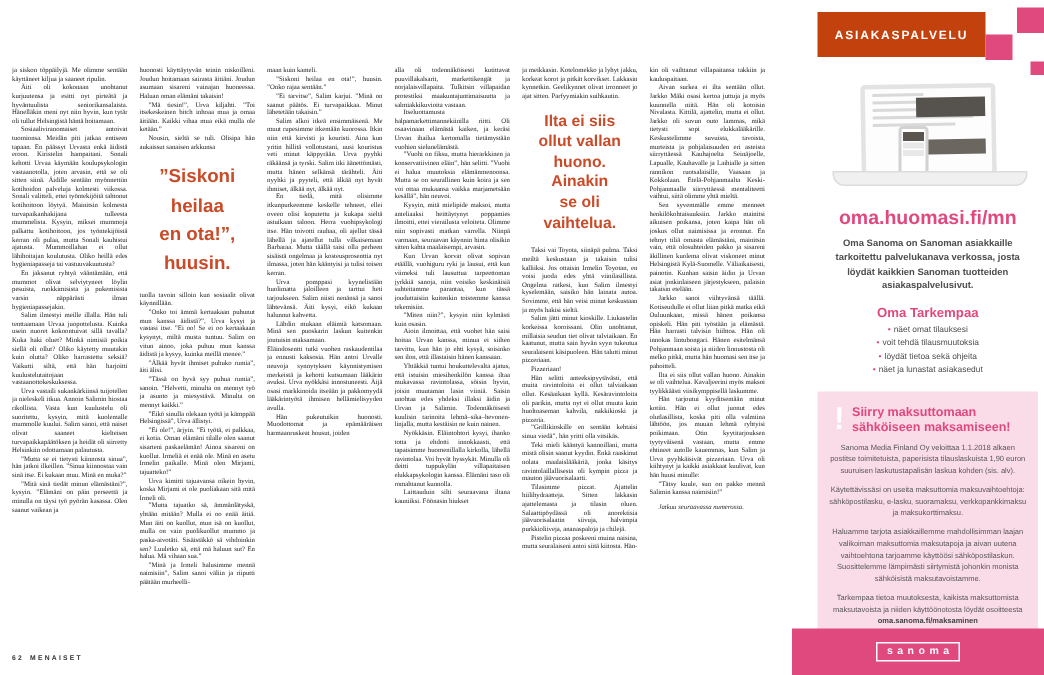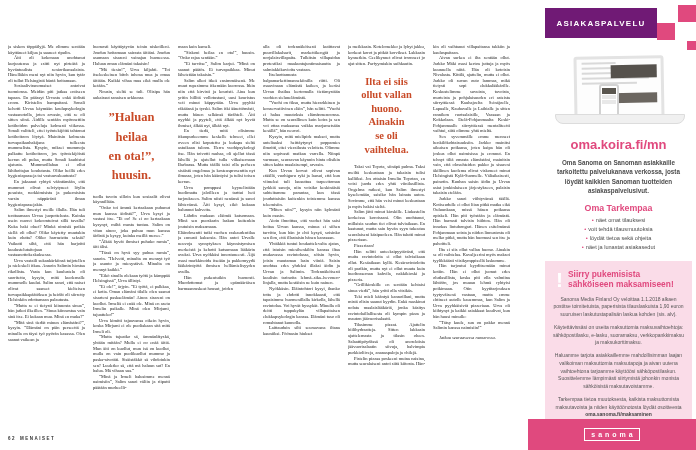--- a/index.html
+++ b/index.html
@@ -4,36 +4,36 @@
 <style>
   html,body{margin:0;padding:0;width:696px;height:450px;background:#ffffff;overflow:hidden;}
   .page{position:relative;width:696px;height:450px;background:#fff;}
 
   
   .main{position:absolute;left:8px;top:44px;width:518px;height:390px;display:flex;gap:8px;}
   .col{width:77px;height:390px;overflow:hidden;font-family:"Liberation Serif",serif;
        font-size:4.5px;line-height:1.25;color:#1c1c1c;text-align:justify;}
   .col p{margin:0;text-indent:6px;}
   .col p.cont{text-indent:0;}
-  .pullquote{font-family:Liberation Serif, serif;font-weight:bold;color:#c94b28;
+  .pullquote{font-family:Liberation Sans, sans-serif;font-weight:bold;color:#c94b28;
              text-align:center;white-space:pre-line;text-indent:0;margin:8px 0;}
   .q1{font-size:12.5px;line-height:1.55;}
   .q2{font-size:12px;line-height:1.35;}
   .q3{font-size:10.5px;line-height:1.3;}
   .continued{font-style:italic;text-indent:0;margin-top:4px !important;}
 
   .footer{position:absolute;left:8px;top:436px;font-family:"Liberation Sans",sans-serif;
           font-size:4.5px;color:#333;letter-spacing:1.5px;font-weight:bold;}
   .footer .pg{margin-right:4px;}
 
   
   .sidebar{position:absolute;left:541px;top:0;width:155px;height:419px;background:#fff;
            font-family:"Liberation Sans",sans-serif;text-align:center;}
   .banner-wrap{position:relative;height:52px;}
-  .banner{position:absolute;left:4px;top:8px;width:112px;height:30px;background:#701a75;
+  .banner{position:absolute;left:4px;top:8px;width:112px;height:30px;background:#c2410c;
           display:flex;align-items:center;justify-content:center;color:#fff;
           font-size:8px;font-weight:bold;letter-spacing:1.2px;}
   .sq{position:absolute;background:#e0497e;}
   .sqA{left:137px;top:5px;width:18px;height:17px;}
   .sqB{left:116px;top:23px;width:18px;height:17px;}
   .sqC{left:146px;top:41px;width:9px;height:9px;}
 
   .laptop{position:relative;height:80px;margin-top:2px;}
   .lt-screen{position:absolute;left:33px;top:2px;width:84px;height:56px;background:#fdfdfd;
              border:3px solid #e3e3e3;border-radius:3px;transform:rotate(-1deg);}
@@ -85,21 +85,21 @@
       <p>Salim ilmestyi meille illalla. Hän tuli tenttaamaan Urvaa juopottelusta. Kuinka usein nuoret kokoontuivat sillä tavalla? Kuka haki oluet? Minkä nimisiä poikia siellä oli ollut? Oliko käytetty muutakin kuin olutta? Oliko harrastettu seksiä? Vaikutti siltä, että hän harjoitti kuulustelutaitojaan vastaanottokeskuksessa.</p>
       <p>Urva vastaili sukankärkiinsä tuijotellen ja nieleskeli itkua. Annoin Salimin hiostaa rikollista. Vasta kun kuulustelu oli suoritettu, kysyin, mitä kuolemalle mummolle kuului. Salim sanoi, että naiset olivat saaneet kielteisen turvapaikkapäätöksen ja heidät oli siirretty Helsinkiin odottamaan palautusta.</p>
       <p>”Mutta se ei tietysti kiinnosta sinua”, hän jatkoi ilkeillen. ”Sinua kiinnostaa vain sinä itse. Ei kukaan muu. Minä en muka?”</p>
       <p>”Mitä sinä tiedät minun elämästäni?”, kysyin. ”Elämäni on päin perseettä ja minulla on täysi työ pyörän kasassa. Olen saanut vaikean ja</p>
     </div>
 
     <div class="col">
       <p class="cont">huonosti käyttäytyvän teinin niskoilleni. Joudun hoitamaan sairasta äitiäni. Joudun asumaan sisareni vainajan huoneessa. Haluan oman elämäni takaisin!</p>
       <p>”Mä tiesin!”, Urva kiljahti. ”Toi itsekeskeinen bitch inhoaa mua ja omaa äitiään. Kaikki vihaa mua eikä mulla ole ketään.”</p>
       <p>Nousin, sieltä se tuli. Olisipa hän aukaissut sanaisen arkkunsa</p>
-      <div class="pullquote q1">”Haluan
+      <div class="pullquote q1">”Siskoni
 heilaa
 en ota!”,
 huusin.</div>
       <p class="cont">tuolla tavoin silloin kun sosiaalit olivat käynnillään.</p>
       <p>”Onko toi ämmä kertaakaan puhunut mun kanssa äidistä?”, Urva kysyi ja vastasi itse. ”Ei oo! Se ei oo kertaakaan kysynyt, miltä musta tuntuu. Salim on vitun ainoo, joka puhuu mun kanssa äidistä ja kysyy, kuinka meillä menee.”</p>
       <p>”Älkää hyvät ihmiset puhuko rumia”, äiti älisi.</p>
       <p>”Tässä on hyvä syy puhua rumia”, sanoin. ”Helvetti, minulta on mennyt työ ja asunto ja miesystävä. Minulta on mennyt kaikki.”</p>
       <p>”Eikö sinulla olekaan työtä ja kämppää Helsingissä”, Urva ällistyi.</p>
       <p>”Ei ole!”, ärjyin. ”Ei työtä, ei palkkaa, ei kotia. Oman elämäni tilalle olen saanut sisarteni paskaelämän! Ainoa sisareni on kuollut. Irmeliä ei enää ole. Minä en asetu Irmelin paikalle. Minä olen Mirjami, tajuatteko!”</p>
       <p>Urva kimitti tajuavansa oikein hyvin, koska Mirjami ei ole puoliakaan sitä mitä Irmeli oli.</p>
@@ -186,36 +186,36 @@
         <div class="lt-line w3"></div>
       </div>
       <div class="lt-phone">
         <div class="scr"></div>
         <div class="scr2"></div>
         <div class="scr2"></div>
       </div>
       <div class="lt-base"></div>
     </div>
 
-    <div class="url">oma.koira.fi/mn</div>
+    <div class="url">oma.huomasi.fi/mn</div>
 
     <p class="intro">Oma Sanoma on Sanoman asiakkaille tarkoitettu palvelukanava verkossa, josta löydät kaikkien Sanoman tuotteiden asiakaspalvelusivut.</p>
 
     <h3 class="list-title">Oma Tarkempaa</h3>
     <ul class="bullets">
       <li><span class="dot">•</span><span>näet omat tilauksesi</span></li>
       <li><span class="dot">•</span><span>voit tehdä tilausmuutoksia</span></li>
       <li><span class="dot">•</span><span>löydät tietoa sekä ohjeita</span></li>
       <li><span class="dot">•</span><span>näet ja lunastat asiakasedut</span></li>
     </ul>
 
     <div class="promo">
       <div class="promo-head">
         <span class="bang">!</span>
-        <span class="promo-title">Siirry pukemisista sähköiseen maksamiseen!</span>
+        <span class="promo-title">Siirry maksuttomaan sähköiseen maksamiseen!</span>
       </div>
       <p>Sanoma Media Finland Oy veloittaa 1.1.2018 alkaen postitse toimitetuista, paperisista tilauslaskuista 1,90 euron suuruisen laskutustapalisän laskua kohden (sis. alv).</p>
       <p>Käytettävissäsi on useita maksuttomia maksuvaihtoehtoja: sähköpostilasku, e-lasku, suoramaksu, verkkopankkimaksu ja maksukorttimaksu.</p>
       <p>Haluamme tarjota asiakkaillemme mahdollisimman laajan valikoiman maksuttomia maksutapoja ja aivan uutena vaihtoehtona tarjoamme käyttöösi sähköpostilaskun. Suosittelemme lämpimästi siirtymistä johonkin monista sähköisistä maksutavoistamme.</p>
       <p><span>Tarkempaa tietoa muutoksesta, kaikista maksuttomista maksutavoista ja niiden käyttöönotosta löydät osoitteesta</span><br>
         <b>oma.sanoma.fi/maksaminen</b></p>
     </div>
 
     <div class="address">
       <span class="addr-title">Osoitteenmuutos:</span>

